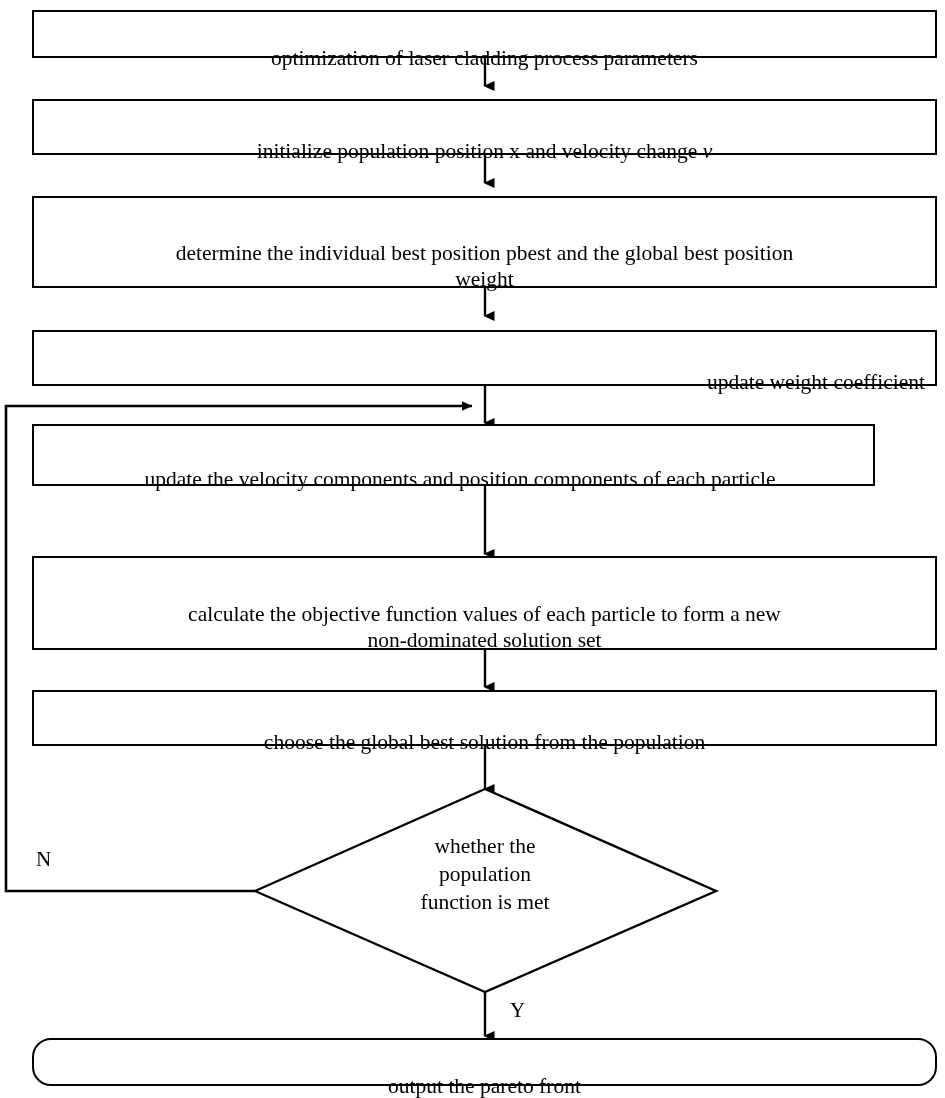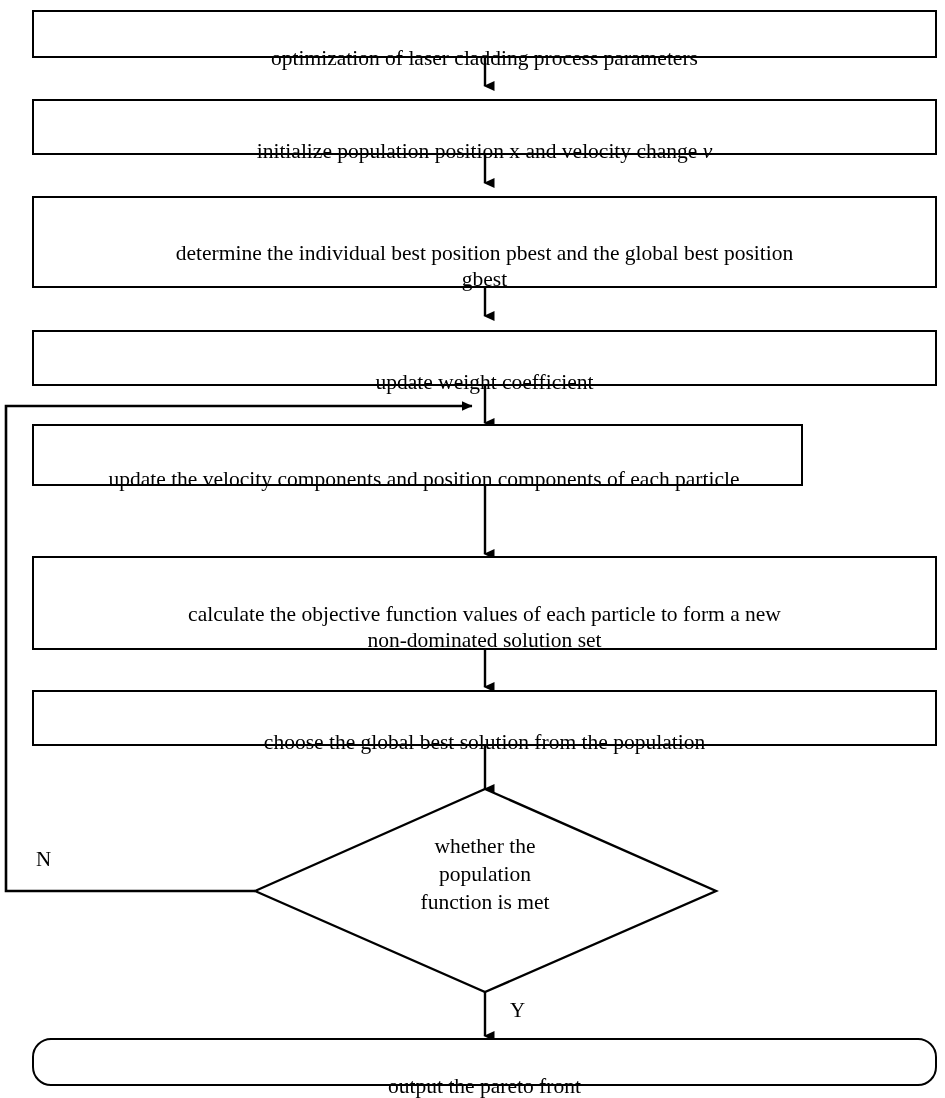--- a/index.html
+++ b/index.html
@@ -105,28 +105,28 @@
 
   <div class="node-box" style="left:32px; top:10px; width:905px; height:48px;">
     <span class="txt">optimization of laser cladding process parameters</span>
   </div>
 
   <div class="node-box" style="left:32px; top:99px; width:905px; height:56px;">
     <span class="txt"><span>initialize population position x and velocity change </span><span class="ital">v</span></span>
   </div>
 
   <div class="node-box" style="left:32px; top:196px; width:905px; height:92px;">
-    <span class="txt"><span>determine the individual best position pbest and the global best position</span><br><span>gbest</span></span>
+    <span class="txt"><span>determine the individual best position pbest and the global best position</span><br><span>weight</span></span>
   </div>
 
-  <div class="node-box" style="left:32px; top:330px; width:905px; height:56px;">
+  <div class="node-box" style="left:32px; top:330px; width:905px; height:56px;text-align:right;">
     <span class="txt">update weight coefficient</span>
   </div>
 
-  <div class="node-box" style="left:32px; top:424px; width:771px; height:62px;padding-left:23px;">
+  <div class="node-box" style="left:32px; top:424px; width:843px; height:62px;padding-left:23px;">
     <span class="txt">update the velocity components and position components of each particle</span>
   </div>
 
   <div class="node-box" style="left:32px; top:556px; width:905px; height:94px;">
     <span class="txt"><span>calculate the objective function values of each particle to form a new</span><br><span>non-dominated solution set</span></span>
   </div>
 
   <div class="node-box" style="left:32px; top:690px; width:905px; height:56px;">
     <span class="txt">choose the global best solution from the population</span>
   </div>

